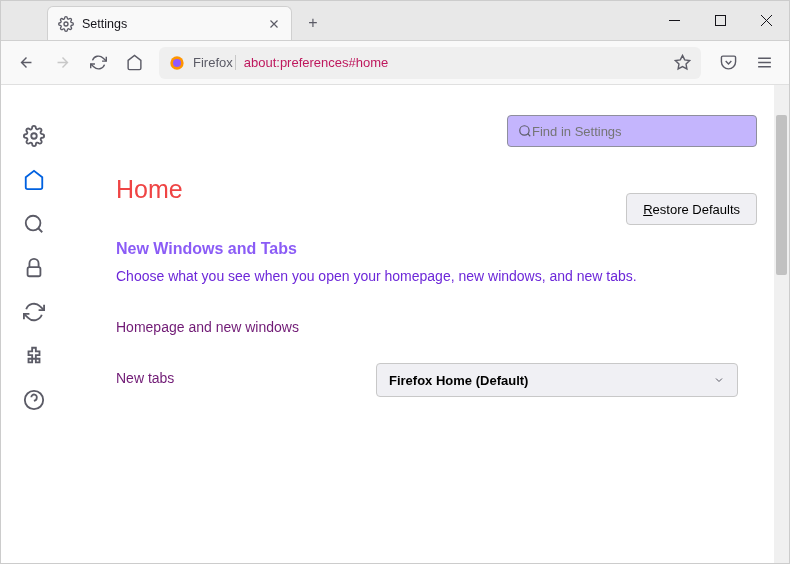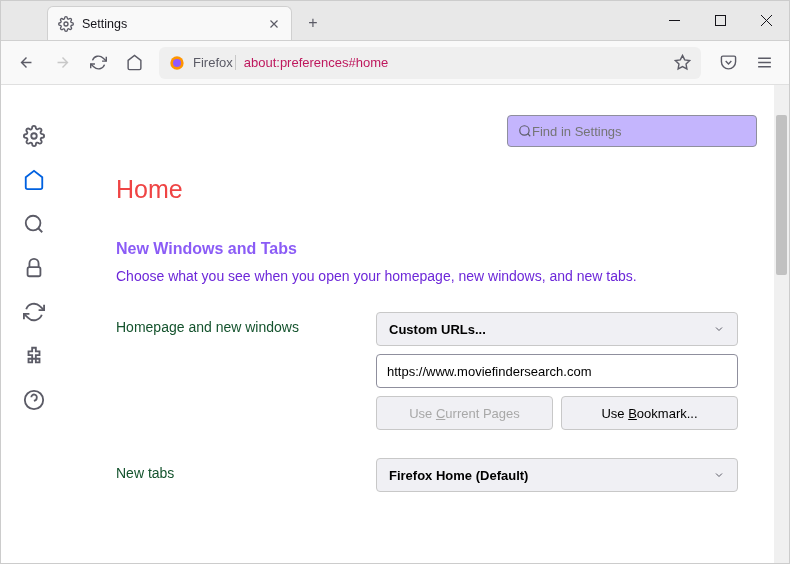--- a/index.html
+++ b/index.html
@@ -36,21 +36,21 @@
 .searchbox { position:absolute; right:32px; top:30px; width:250px; height:32px; border:1px solid #8f8f9d; border-radius:4px; display:flex; align-items:center; padding:0 10px; background:#c4b5fd; }
 .searchbox input { border:none; outline:none; font-size:13px; flex:1; color:#5b5b66; background:transparent; }
 
 h1 { font-size:25px; font-weight:300; color:#ef4444; margin-top:60px; }
 .restore { position:absolute; right:32px; top:108px; height:32px; padding:0 16px; border:1px solid #c8c8c8; border-radius:4px; background:#f0f0f4; font-size:13px; cursor:pointer; font-family:inherit; }
 
 h2 { font-size:16px; font-weight:600; color:#8b5cf6; margin-top:36px; }
 .desc { font-size:14px; color:#6d28d9; margin-top:10px; }
 
 .row { display:flex; align-items:flex-start; margin-top:28px; }
-.rowlabel { width:260px; font-size:14px; color:#14532d; padding-top:7px; }
+.rowlabel { width:260px; font-size:14px; color:#701a75; padding-top:7px; }
 .rowctrl { flex:1; max-width:362px; }
 
 .dropdown { height:34px; border:1px solid #c8c8c8; border-radius:4px; background:#f0f0f4; display:flex; align-items:center; padding:0 12px; font-size:13px; font-weight:600; cursor:pointer; }
 .dropdown .chev { margin-left:auto; }
 .textinput { width:100%; height:34px; border:1px solid #8f8f9d; border-radius:4px; padding:0 10px; font-size:13px; margin-top:8px; outline:none; }
 .btnrow { display:flex; gap:8px; margin-top:8px; }
 .btnrow button { flex:1; height:34px; border:1px solid #c8c8c8; border-radius:4px; background:#f0f0f4; font-size:13px; cursor:pointer; font-family:inherit; }
 .btnrow button.disabled { color:#a8a8a8; cursor:default; }
 
 .scrolltrack { position:absolute; right:0; top:84px; bottom:0; width:15px; background:#f0f0f0; }
@@ -171,39 +171,27 @@
   <div class="main">
     <div class="searchbox">
       <svg width="14" height="14" viewBox="0 0 24 24" fill="none" stroke="#5b5b66" stroke-width="2">
           <circle cx="11" cy="11" r="8"></circle>
           <path d="M21 21l-4.35-4.35"></path>
         </svg>
       <input placeholder="Find in Settings" style="">
     </div>
 
     <h1>Home</h1>
+    <button class="restore"><span class="under">R</span><span id="rd-rest">estore Defaults</span></button>
 
     <h2>New Windows and Tabs</h2>
     <p class="desc">Choose what you see when you open your homepage, new windows, and new tabs.</p>
 
     <div class="row">
       <div class="rowlabel">Homepage and new windows</div>
-      <div class="rowctrl">
-        <div class="dropdown">
-          <span>Custom URLs...</span>
-          <svg class="chev" width="12" height="12" viewBox="0 0 24 24" fill="none" stroke="#5b5b66" stroke-width="2">
-              <polyline points="6 9 12 15 18 9"></polyline>
-            </svg>
-        </div>
-        <input class="textinput" value="https://www.moviefindersearch.com" style="">
-        <div class="btnrow">
-          <button class="disabled">Use <span class="under">C</span><span id="uc-rest">urrent Pages</span></button>
-          <button>Use <span class="under">B</span><span id="ub-rest">ookmark...</span></button>
-        </div>
-      </div>
     </div>
 
     <div class="row">
       <div class="rowlabel">New tabs</div>
       <div class="rowctrl">
         <div class="dropdown">
           <span>Firefox Home (Default)</span>
           <svg class="chev" width="12" height="12" viewBox="0 0 24 24" fill="none" stroke="#5b5b66" stroke-width="2">
               <polyline points="6 9 12 15 18 9"></polyline>
             </svg>

